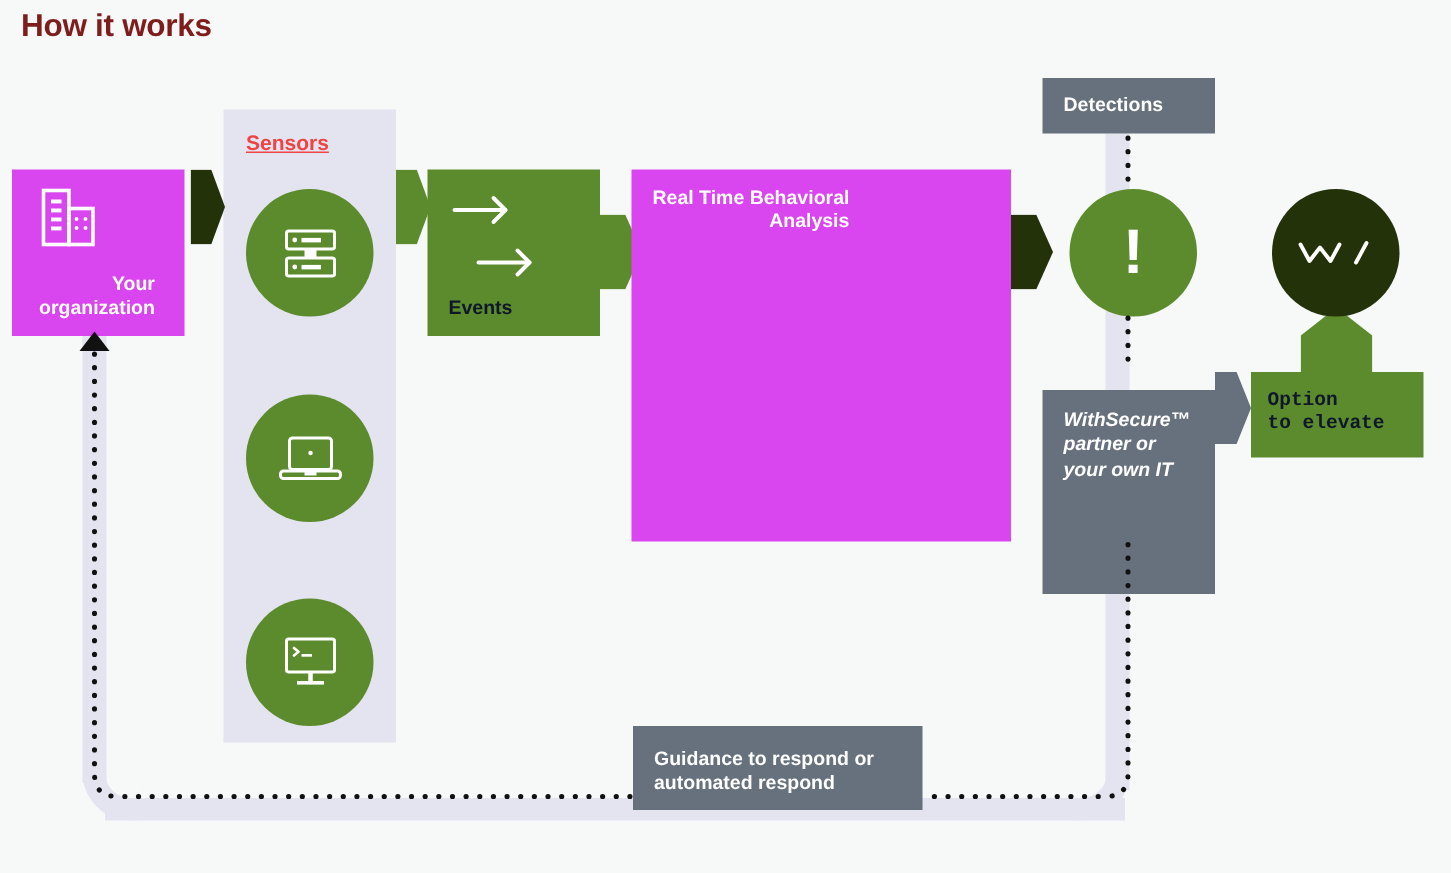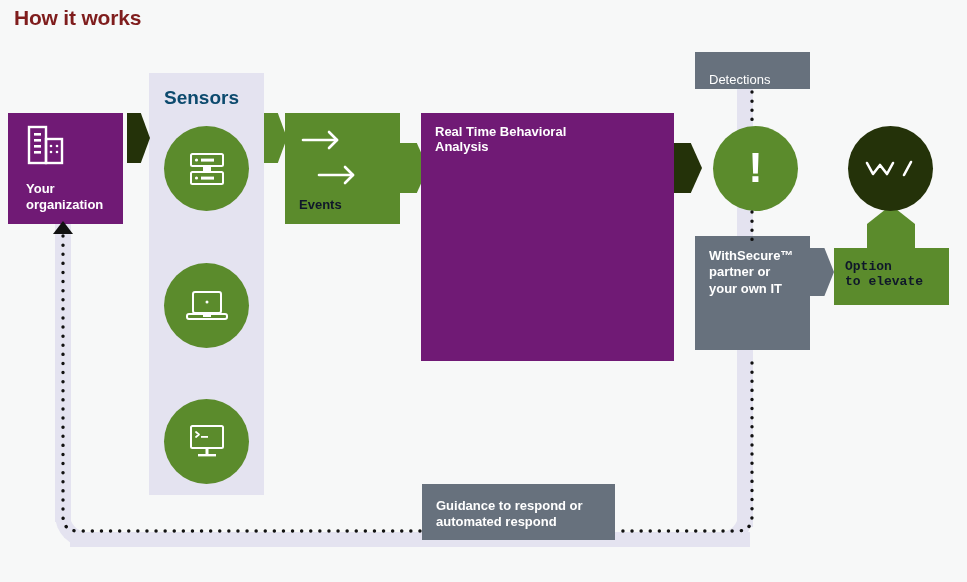--- a/index.html
+++ b/index.html
@@ -20,34 +20,34 @@
     letter-spacing:-0.2px;
   }
 
   
   #sensors-panel{
     left:149px;top:73px;width:115px;height:422px;
     background:#e4e3f0;
   }
   #sensors-label{
     left:164px;top:87px;
-    font-size:19px;font-weight:bold;color:#0c4a6e;
+    font-size:14px;font-weight:bold;color:#ef4444;text-decoration:underline;
   }
   .sensor-circle{
     width:85px;height:85px;border-radius:50%;
     background:#5b8b2c;
     display:flex;align-items:center;justify-content:center;
   }
   #sensor-0{left:164px;top:126px;}
   #sensor-1{left:164px;top:263px;}
   #sensor-2{left:164px;top:399px;}
 
   
   .box{box-sizing:border-box;}
-  .darkbox{background:#701a75;color:#ffffff;}
+  .darkbox{background:#d946ef;color:#ffffff;text-align:right;}
   .greenbox{background:#5b8b2c;color:#0f172a;}
   .graybox{background:#67717d;color:#ffffff;}
 
   #org-box{left:8px;top:113px;width:115px;height:111px;}
   #org-icon{position:absolute;left:18px;top:12px;}
   #org-text{position:absolute;left:18px;bottom:12px;font-size:13px;font-weight:bold;line-height:1.18;}
 
   
   #org-arrow{
     left:127px;top:113px;width:23px;height:50px;
@@ -74,30 +74,30 @@
   #rtba-bottom-text{position:absolute;left:13px;bottom:14px;font-size:13px;font-weight:bold;line-height:1.18;}
 
   #rtba-arrow-out{
     left:674px;top:143px;width:28px;height:50px;
     background:#243209;
     clip-path:polygon(0 0,60% 0,100% 50%,60% 100%,0 100%);
   }
 
   
   #detections-box{left:695px;top:52px;width:115px;height:37px;}
-  #detections-text{position:absolute;left:14px;top:20px;font-size:13px;font-weight:normal;}
+  #detections-text{position:absolute;left:14px;top:10px;font-size:13px;font-weight:bold;}
 
   #alert-circle{
     left:713px;top:126px;width:85px;height:85px;border-radius:50%;
     background:#5b8b2c;
     display:flex;align-items:center;justify-content:center;
   }
   #alert-glyph{font-size:42px;font-weight:bold;color:#ffffff;line-height:1;margin-top:-2px;}
 
-  #partner-box{left:695px;top:236px;width:115px;height:114px;}
+  #partner-box{left:695px;top:260px;width:115px;height:136px;font-style:italic;}
   #partner-text{position:absolute;left:14px;top:12px;font-size:13px;font-weight:bold;line-height:1.25;}
   #partner-arrow{
     left:810px;top:248px;width:24px;height:48px;
     background:#67717d;
     clip-path:polygon(0 0,60% 0,100% 50%,60% 100%,0 100%);
   }
 
   
   #elevate-box{left:834px;top:248px;width:115px;height:57px;font-family:Liberation Mono, monospace;}
   #elevate-text{position:absolute;left:11px;top:11px;font-size:13px;font-weight:bold;line-height:1.18;}

